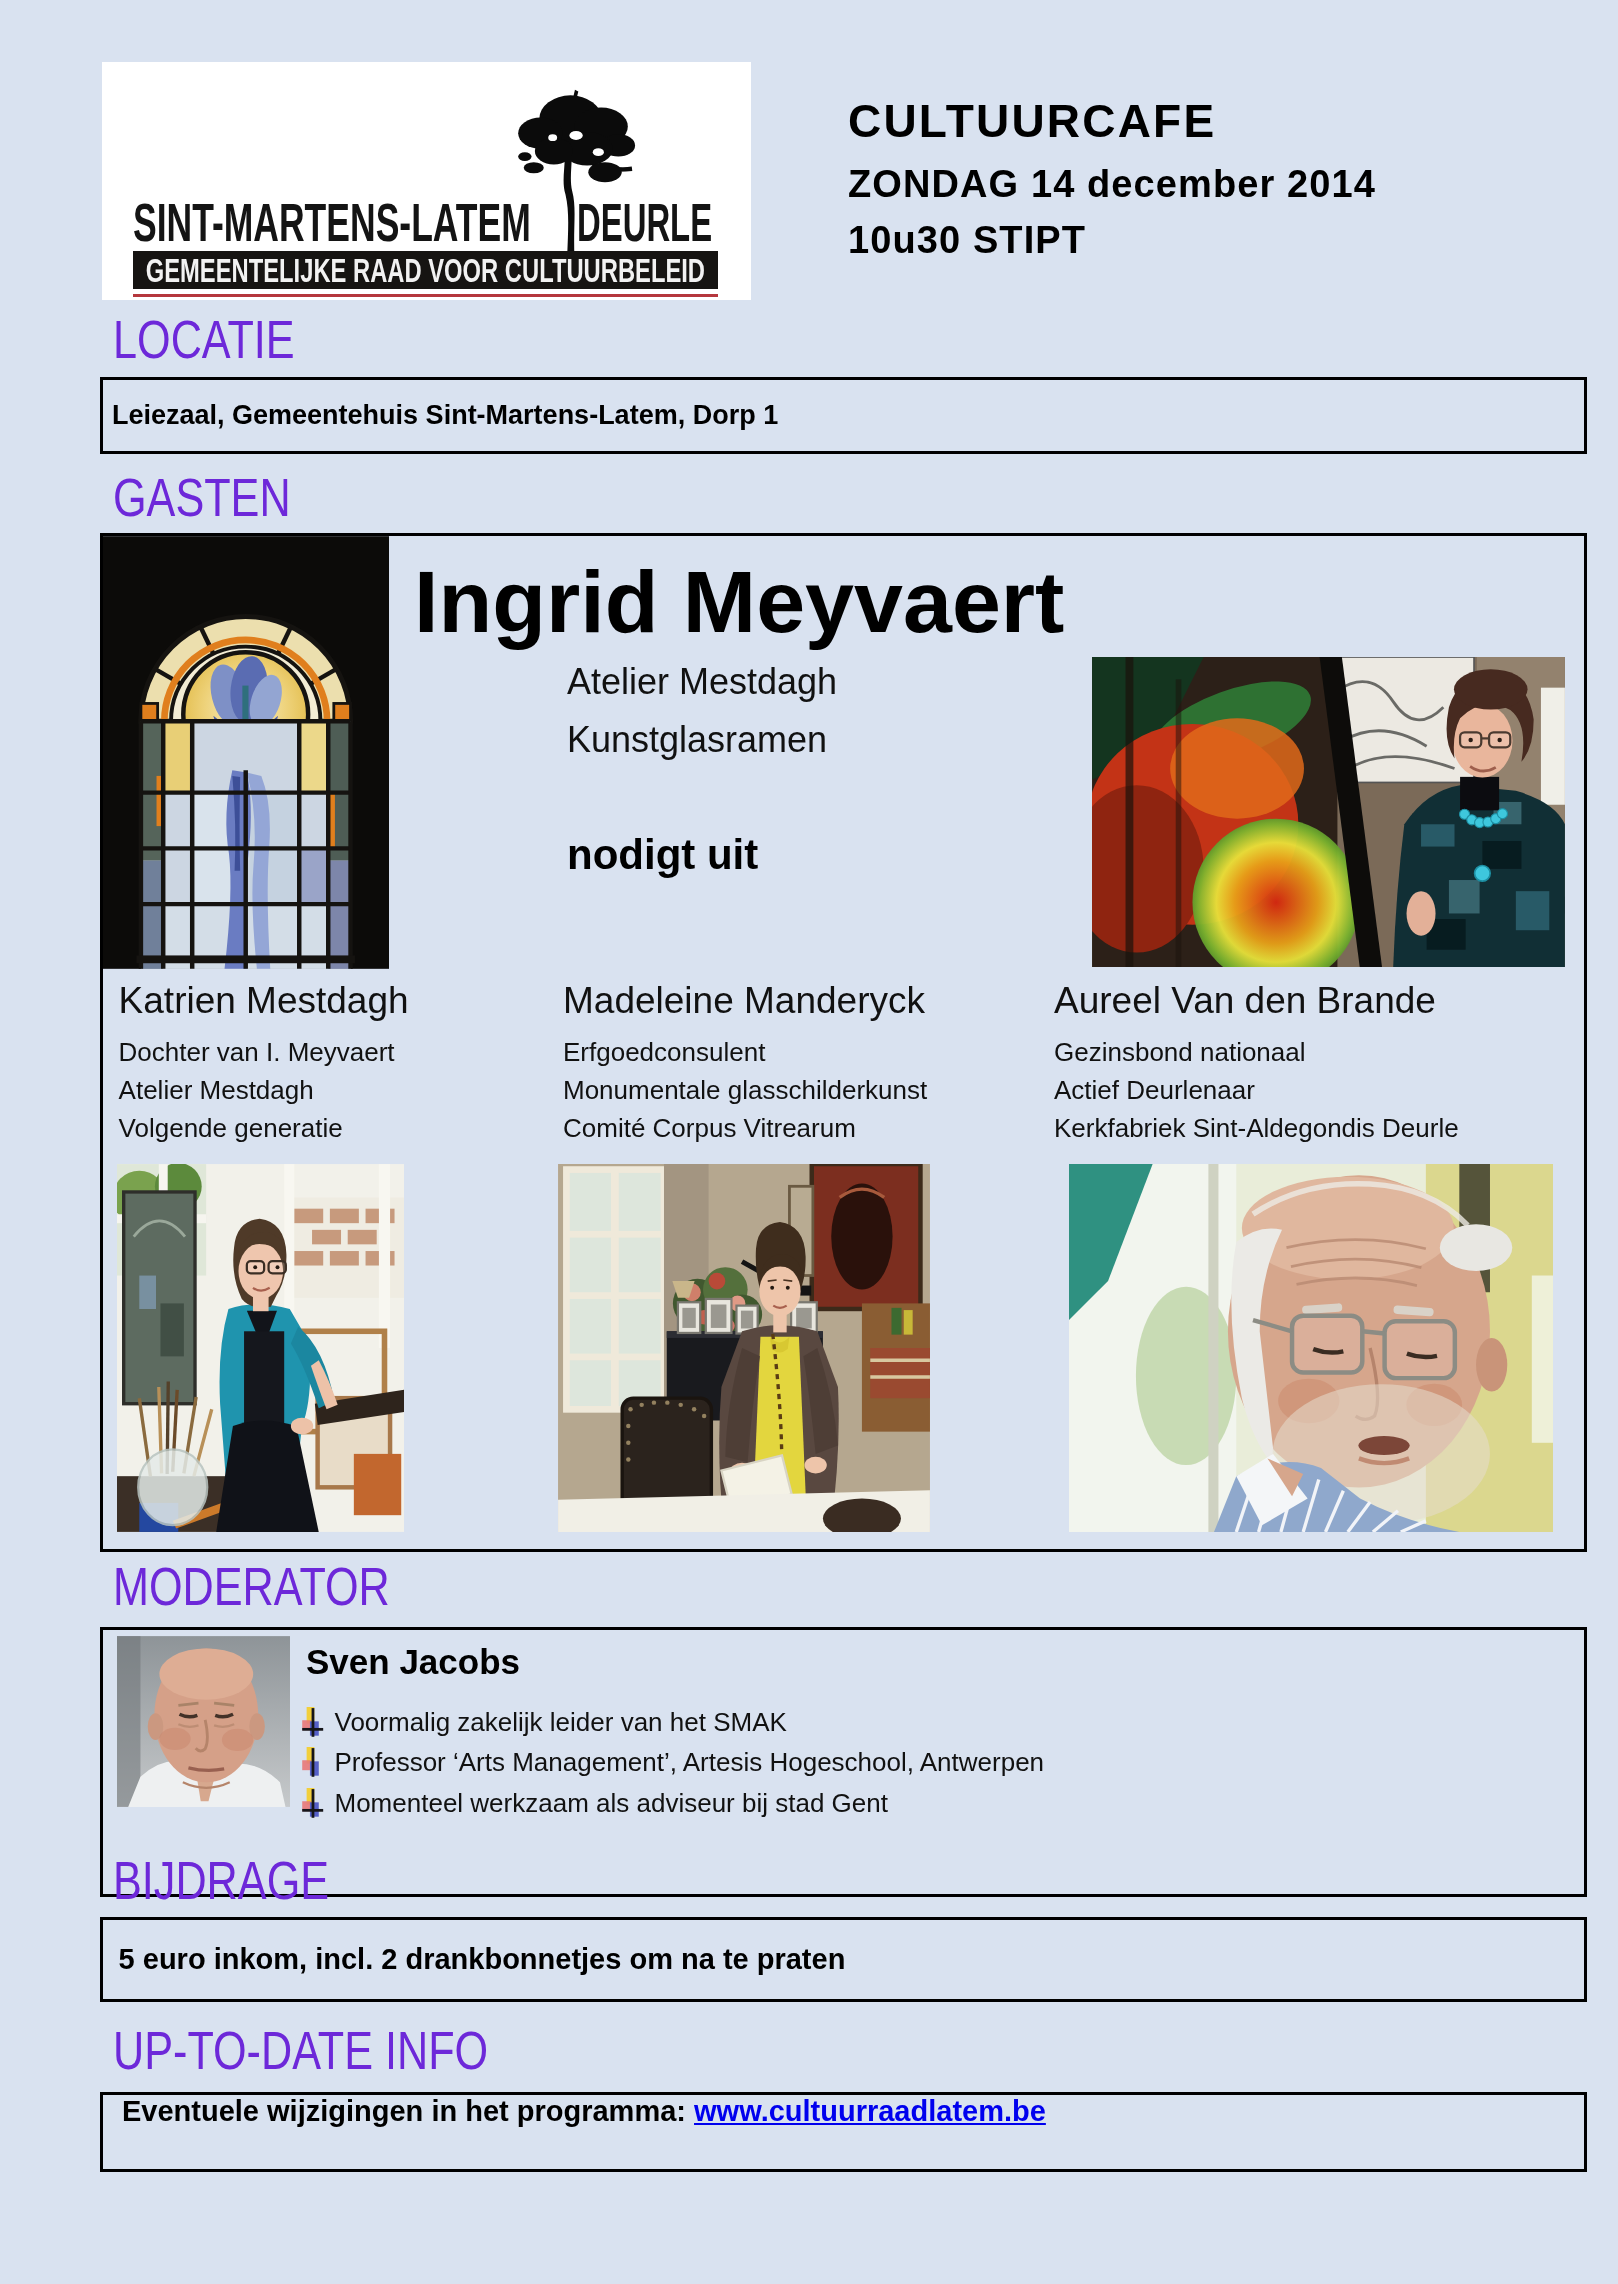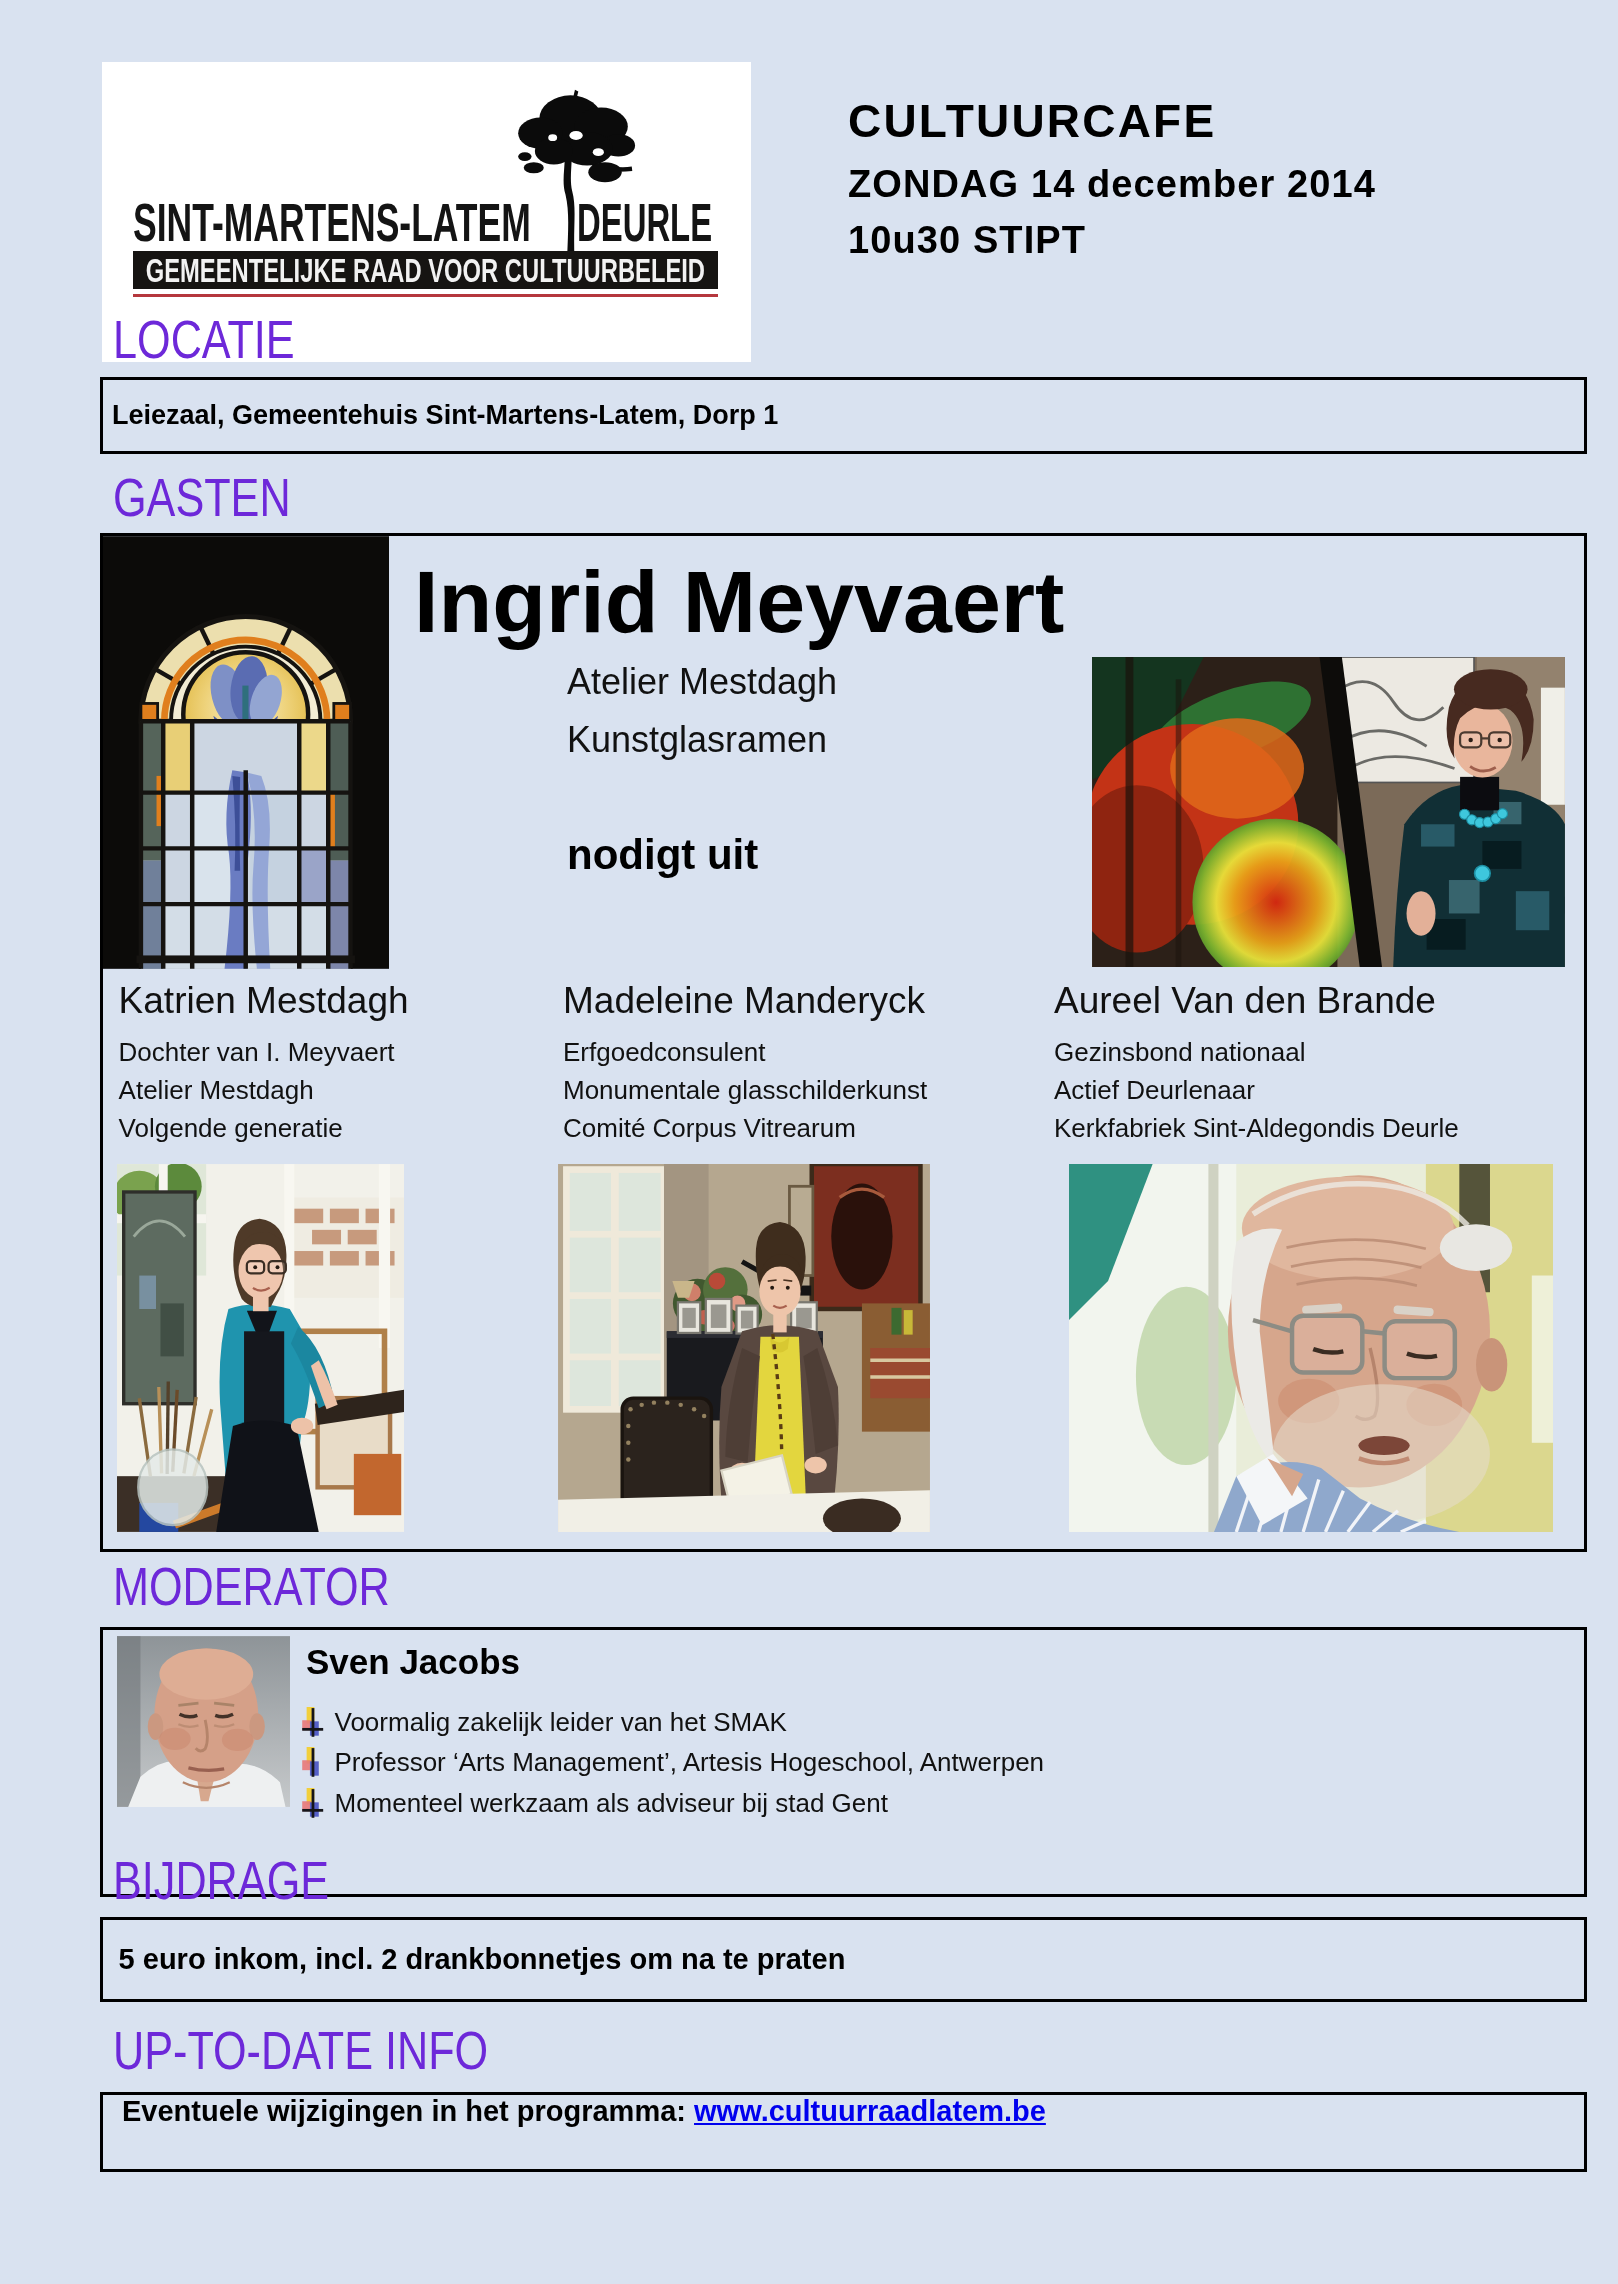--- a/index.html
+++ b/index.html
@@ -5,21 +5,21 @@
   html,body{margin:0;padding:0;}
   body{width:1618px;height:2284px;font-family:"Liberation Sans","DejaVu Sans",sans-serif;}
   .page{position:relative;width:1618px;height:2284px;background:#d9e2f0;overflow:hidden;}
   .abs{position:absolute;}
   
   .hd{position:absolute;font-weight:normal;font-size:54px;line-height:1;color:#6d28d9;white-space:nowrap;}
   .hd>span{display:inline-block;transform:scaleX(.8);transform-origin:0 0;}
   
   .box{position:absolute;border:3.3px solid #000;box-sizing:border-box;}
   
-  .logo-box{position:absolute;left:102px;top:62px;width:649px;height:300px;background:#fff;}
+  .logo-box{position:absolute;left:102px;top:62px;width:649px;height:238px;background:#fff;}
   .logo-line{position:absolute;font-weight:bold;font-size:53px;line-height:1;color:#141414;white-space:nowrap;}
   .logo-line>span{display:inline-block;transform-origin:0 0;}
   .sqz67>span{transform:scaleX(.67);}
   .sqz62>span{transform:scaleX(.62);}
   .logo-bar{position:absolute;left:31px;top:189px;width:585px;height:38px;background:#161412;display:flex;align-items:center;justify-content:center;}
   .logo-bar .t{color:#f2f2f2;font-weight:bold;font-size:33px;line-height:1;white-space:nowrap;display:inline-block;transform:scaleX(.72);}
   .logo-rule{position:absolute;left:31px;top:232px;width:585px;height:2.8px;background:#b5373d;}
   
   .ev{position:absolute;left:848px;font-weight:bold;color:#000;white-space:nowrap;}
   

